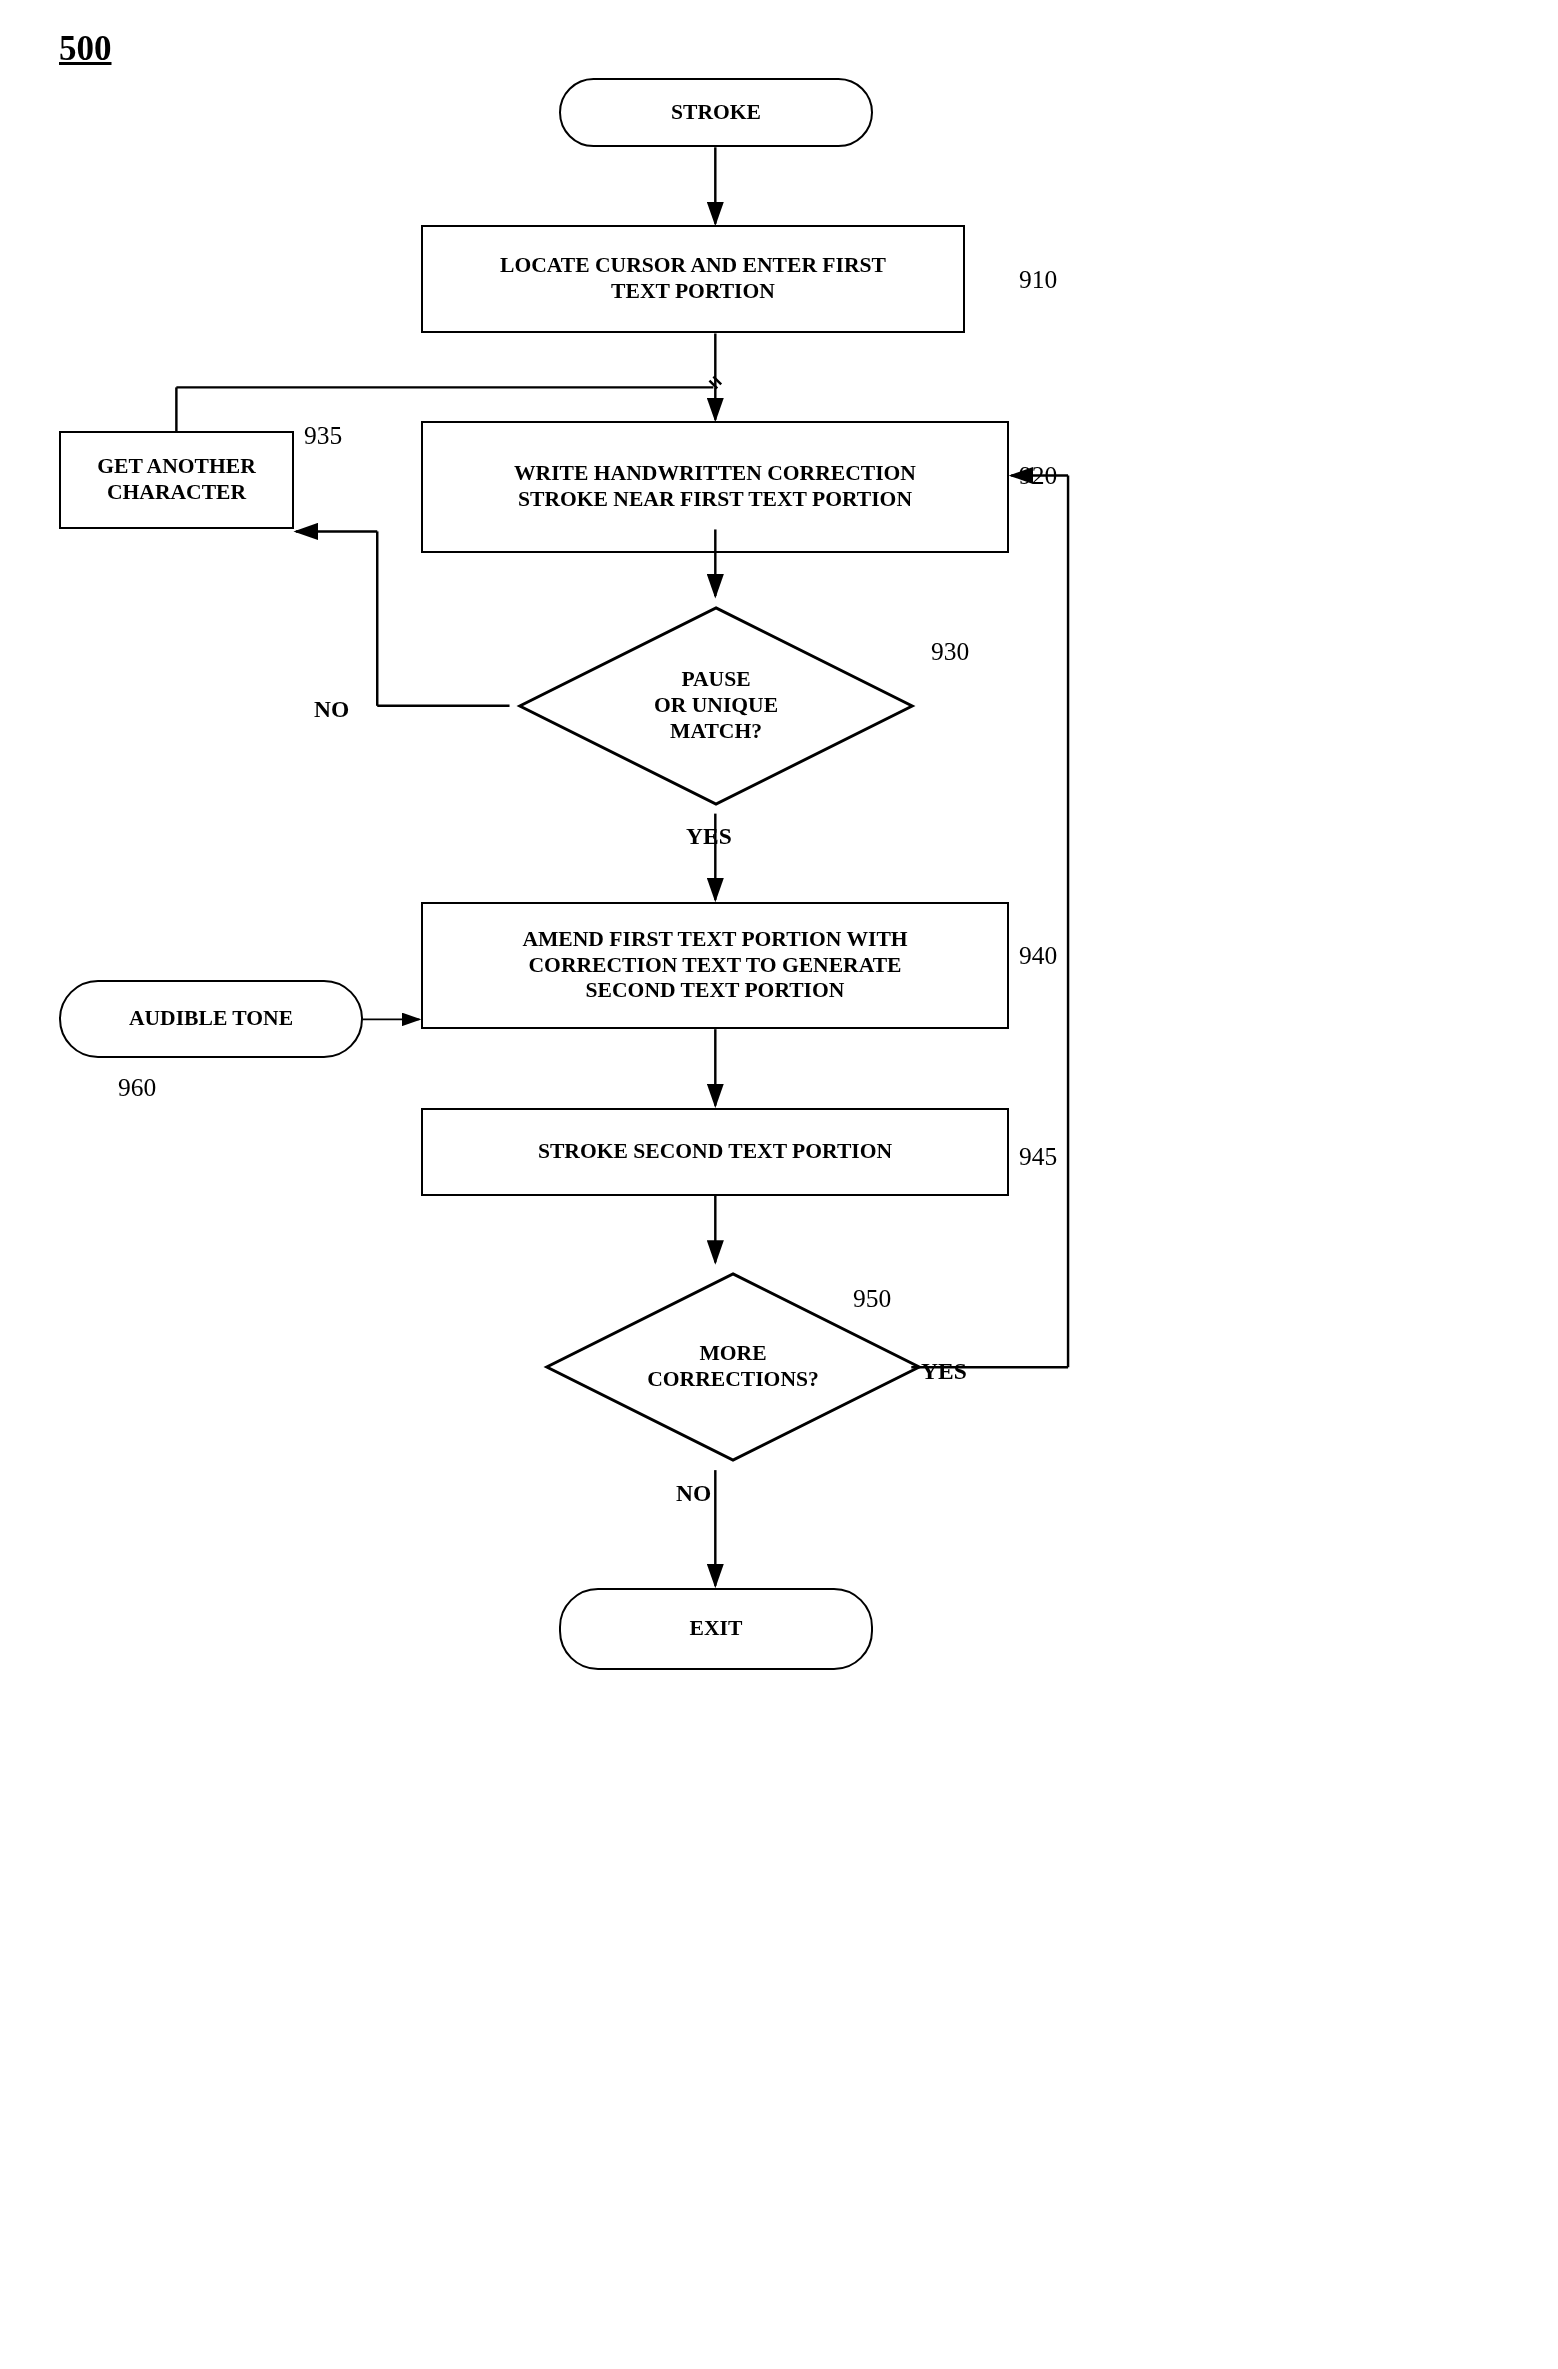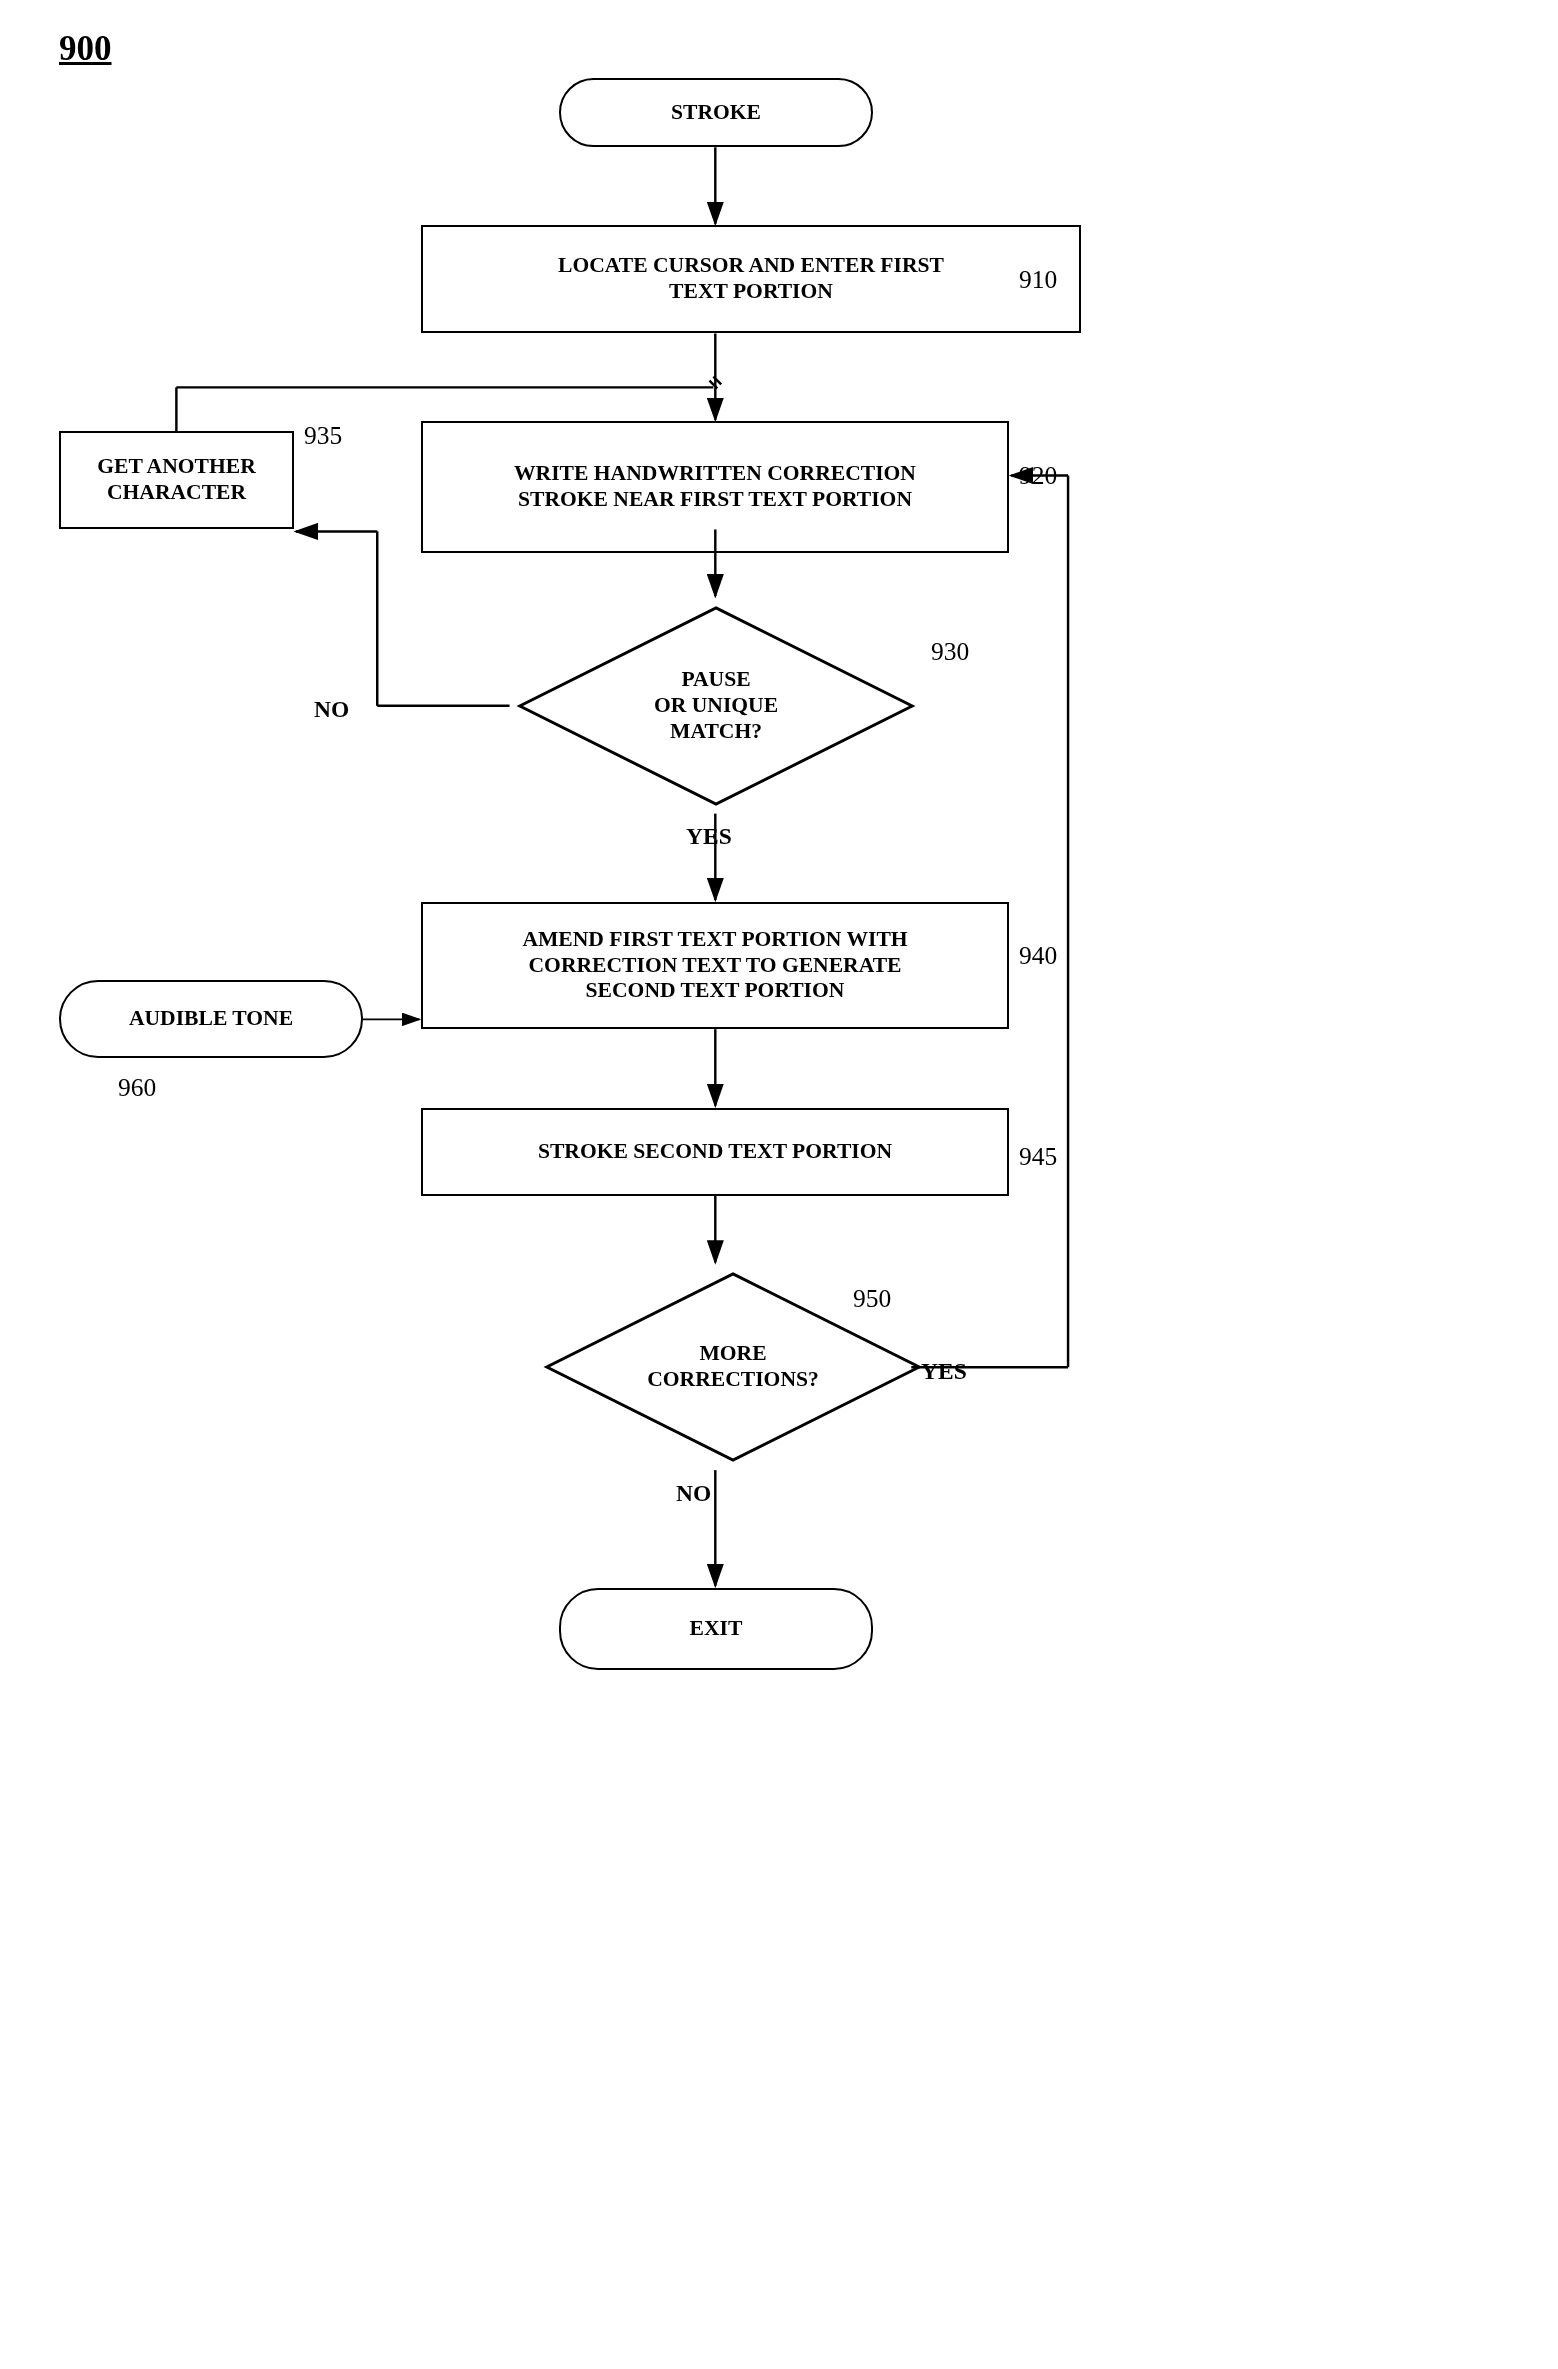--- a/index.html
+++ b/index.html
@@ -90,27 +90,27 @@
       width: 1558px;
       height: 2369px;
       pointer-events: none;
     }
   </style>
 </head>
 <body>
 
 <div class="diagram-container">
 
-  <div class="diagram-number">900</div>
+  <div class="diagram-number">500</div>
 
   <div class="shape rounded-rect" style="left: 559px; top: 78px; width: 314px; height: 69px;">
     <span>STROKE</span>
   </div>
 
-  <div class="shape rectangle" style="left: 421px; top: 225px; width: 660px; height: 108px;">
+  <div class="shape rectangle" style="left: 421px; top: 225px; width: 544px; height: 108px;">
     <span>LOCATE CURSOR AND ENTER FIRST<br>TEXT PORTION</span>
   </div>
   <div class="ref-num" style="left: 1019px; top: 265px; text-align: right;">910</div>
 
   <div class="shape rectangle" style="left: 421px; top: 421px; width: 588px; height: 132px;">
     <span>WRITE HANDWRITTEN CORRECTION<br>STROKE NEAR FIRST TEXT PORTION</span>
   </div>
   <div class="ref-num" style="left: 1019px; top: 461px;">920</div>
 
   <div class="shape rectangle" style="left: 59px; top: 431px; width: 235px; height: 98px;">

